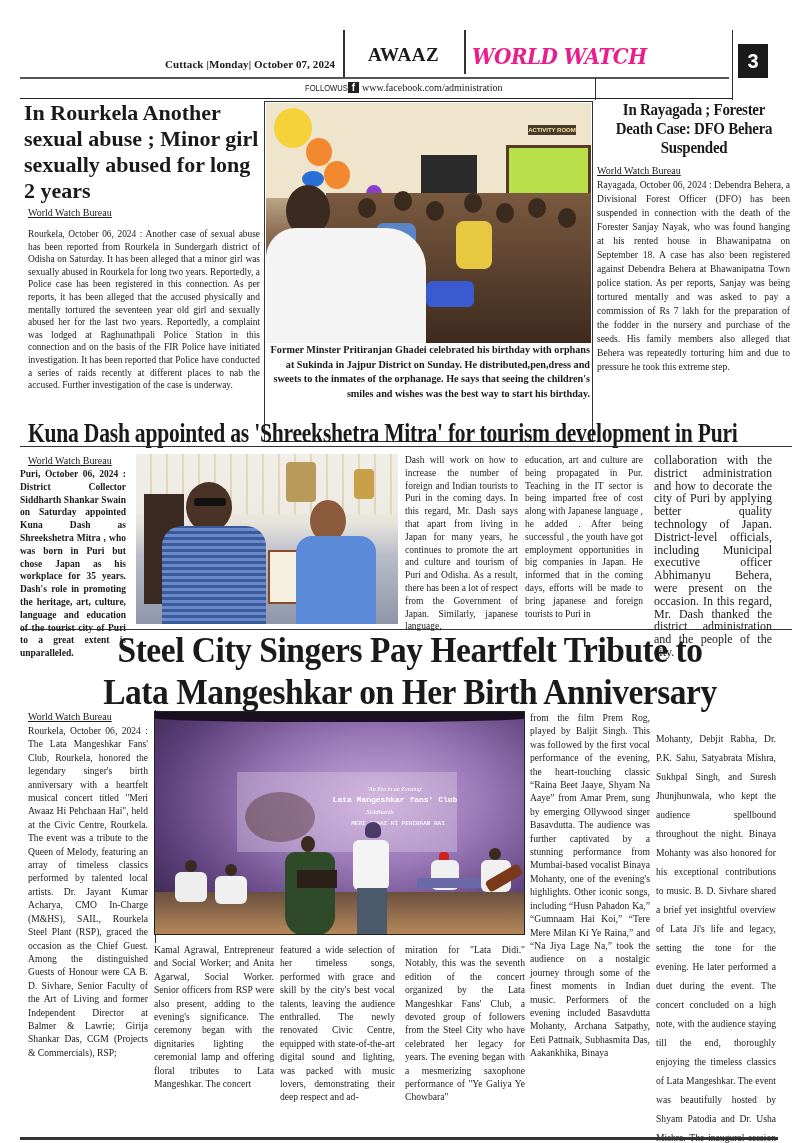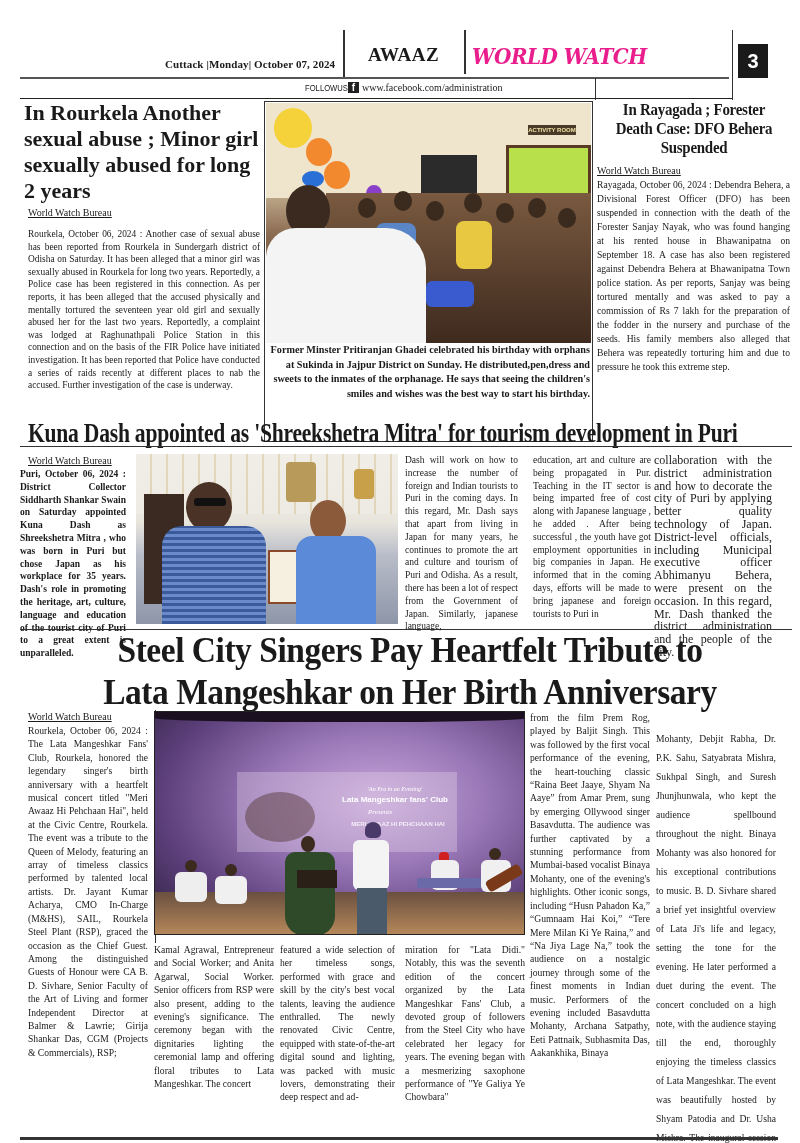--- a/index.html
+++ b/index.html
@@ -41,42 +41,42 @@
   .s2-byline { left: 597px; top: 165px; }
   .s2-body { left: 597px; top: 178px; width: 193px; font-size: 9.6px; line-height: 14px; }
 
   
   .s3-rule { left: 20px; top: 446px; width: 772px; height: 1px; background: #333; }
   .s3-head { left: 28px; top: 418px; width: 760px; font-size: 27px; line-height: 30px; font-weight: bold; font-family: "Liberation Serif", serif; transform: scaleX(0.8); transform-origin: left; white-space: nowrap; letter-spacing: -0.3px; }
   .s3-byline { left: 28px; top: 455px; }
   .s3-col1 { left: 20px; top: 468px; width: 106px; font-size: 9.5px; line-height: 12.8px; font-weight: bold; }
   .s3-photo { left: 136px; top: 454px; width: 262px; height: 170px; overflow: hidden; background: linear-gradient(180deg, #f2f0ea 0%, #e8e5dd 40%, #b8bcc8 60%, #8d96a8 100%); }
   .s3-col2 { left: 405px; top: 454px; width: 113px; font-size: 9.5px; line-height: 12.8px; }
-  .s3-col3 { left: 525px; top: 454px; width: 118px; font-size: 9.5px; line-height: 12.8px; margin-left: 8px; }
+  .s3-col3 { left: 525px; top: 454px; width: 118px; font-size: 9.5px; line-height: 12.8px; }
   .s3-col4 { left: 654px; top: 454px; width: 118px; font-size: 12px; line-height: 12.8px; }
 
   
   .s4-rule { left: 20px; top: 629px; width: 772px; height: 1px; background: #333; }
   .s4-head { left: 20px; top: 629px; width: 780px; font-size: 36px; line-height: 42px; font-weight: bold; text-align: center; font-family: "Liberation Serif", serif; transform: scaleX(0.93); transform-origin: center; letter-spacing: -0.5px; }
   .s4-byline { left: 28px; top: 711px; }
   .s4-col1 { left: 28px; top: 724px; width: 120px; font-size: 9.6px; line-height: 13.4px; }
   .s4-vline { left: 155px; top: 710px; width: 1px; height: 233px; background: #333; }
   .s4-photo { left: 154px; top: 711px; width: 371px; height: 224px; overflow: hidden; background: radial-gradient(ellipse at 60% 40%, #c8a6d8 0%, #9a78b8 35%, #5a3e78 70%, #2a1e3a 100%); border: 1px solid #222; }
   .s4-col2 { left: 154px; top: 943px; width: 120px; font-size: 9.6px; line-height: 13.4px; }
   .s4-col3 { left: 280px; top: 943px; width: 115px; font-size: 9.6px; line-height: 13.4px; }
   .s4-col4 { left: 405px; top: 943px; width: 120px; font-size: 9.6px; line-height: 13.4px; }
   .s4-col5 { left: 530px; top: 711px; width: 120px; font-size: 9.6px; line-height: 13.4px; }
   .s4-col6 { left: 656px; top: 729px; width: 120px; font-size: 9.6px; line-height: 19px; }
   .bottom-rule { left: 20px; top: 1137px; width: 758px; height: 3px; background: #333; }
 
   
   .shape { position: absolute; }
   .bal { border-radius: 50%; }
   .head-c { border-radius: 50%; background: #3b2a1e; }
-  .screen-text { position: absolute; color: #fff; font-family: Liberation Sans, sans-serif; text-align: center; white-space: nowrap; }
+  .screen-text { position: absolute; color: #fff; font-family: Liberation Mono, monospace; text-align: center; white-space: nowrap; }
 </style>
 </head>
 <body>
 
 <div class="abs mh-date">Cuttack |Monday| October 07,  2024</div>
 <div class="abs mh-vline1"></div>
 <div class="abs mh-section">AWAAZ</div>
 <div class="abs mh-vline2"></div>
 <div class="abs mh-logo">WORLD WATCH</div>
 <div class="abs mh-rule1"></div>
@@ -151,21 +151,21 @@
 </div>
 <div class="abs byline s4-byline">World Watch Bureau</div>
 <div class="abs body-text s4-col1">Rourkela, October 06, 2024 : The Lata Mangeshkar Fans' Club, Rourkela, honored the legendary singer's birth anniversary with a heartfelt musical concert titled "Meri Awaaz Hi Pehchaan Hai", held at the Civic Centre, Rourkela. The event was a tribute to the Queen of Melody, featuring an array of timeless classics performed by talented local artists. Dr. Jayant Kumar Acharya, CMO In-Charge (M&amp;HS), SAIL, Rourkela Steel Plant (RSP), graced the occasion as the Chief Guest. Among the distinguished Guests of Honour were CA B. D. Sivhare, Senior Faculty of the Art of Living and former Independent Director at Balmer &amp; Lawrie;   Girija Shankar Das, CGM (Projects &amp; Commercials),   RSP;</div>
 <div class="abs s4-vline"></div>
 <div class="abs s4-photo">
   <div class="shape" style="left:0;top:0;width:371px;height:10px;background:#1a1020;border-radius:0 0 40% 40%;"></div>
   <div class="shape" style="left:82px;top:60px;width:220px;height:80px;background:rgba(230,215,235,0.35);"></div>
   <div class="shape head-c" style="left:90px;top:80px;width:70px;height:50px;background:rgba(90,60,60,0.5);"></div>
   <div class="screen-text" style="left:170px;top:74px;width:140px;font-size:6px;font-style:italic;font-family:'Liberation Serif',serif;">'An Era in an Evening'</div>
   <div class="screen-text" style="left:150px;top:83px;width:180px;font-size:8px;font-weight:bold;">Lata Mangeshkar fans' Club</div>
-  <div class="screen-text" style="left:195px;top:96px;width:60px;font-size:7px;font-style:italic;font-family:'Liberation Serif',serif;">Presents</div>
+  <div class="screen-text" style="left:195px;top:96px;width:60px;font-size:7px;font-style:italic;font-family:'Liberation Serif',serif;">Siddharth</div>
   <div class="screen-text" style="left:188px;top:108px;width:110px;font-size:6px;font-weight:bold;white-space:normal;line-height:8px;opacity:0.8;">MERI AWAAZ HI PEHCHAAN HAI</div>
   <div class="shape" style="left:0;top:180px;width:371px;height:44px;background:linear-gradient(180deg,#6a5040,#b88a5a);"></div>
   <div class="shape head-c" style="left:30px;top:148px;width:12px;height:12px;"></div>
   <div class="shape" style="left:20px;top:160px;width:32px;height:30px;background:#eee;border-radius:6px;"></div>
   <div class="shape head-c" style="left:70px;top:152px;width:12px;height:12px;"></div>
   <div class="shape" style="left:60px;top:164px;width:32px;height:28px;background:#f0f0f0;border-radius:6px;"></div>
   <div class="shape head-c" style="left:146px;top:124px;width:14px;height:16px;"></div>
   <div class="shape" style="left:130px;top:140px;width:50px;height:84px;background:#2e4a28;border-radius:10px 10px 20px 20px;"></div>
   <div class="shape" style="left:142px;top:158px;width:40px;height:18px;background:#2a2018;"></div>
   <div class="shape" style="left:210px;top:110px;width:16px;height:16px;background:#4a3a6a;border-radius:50% 50% 30% 30%;"></div>

